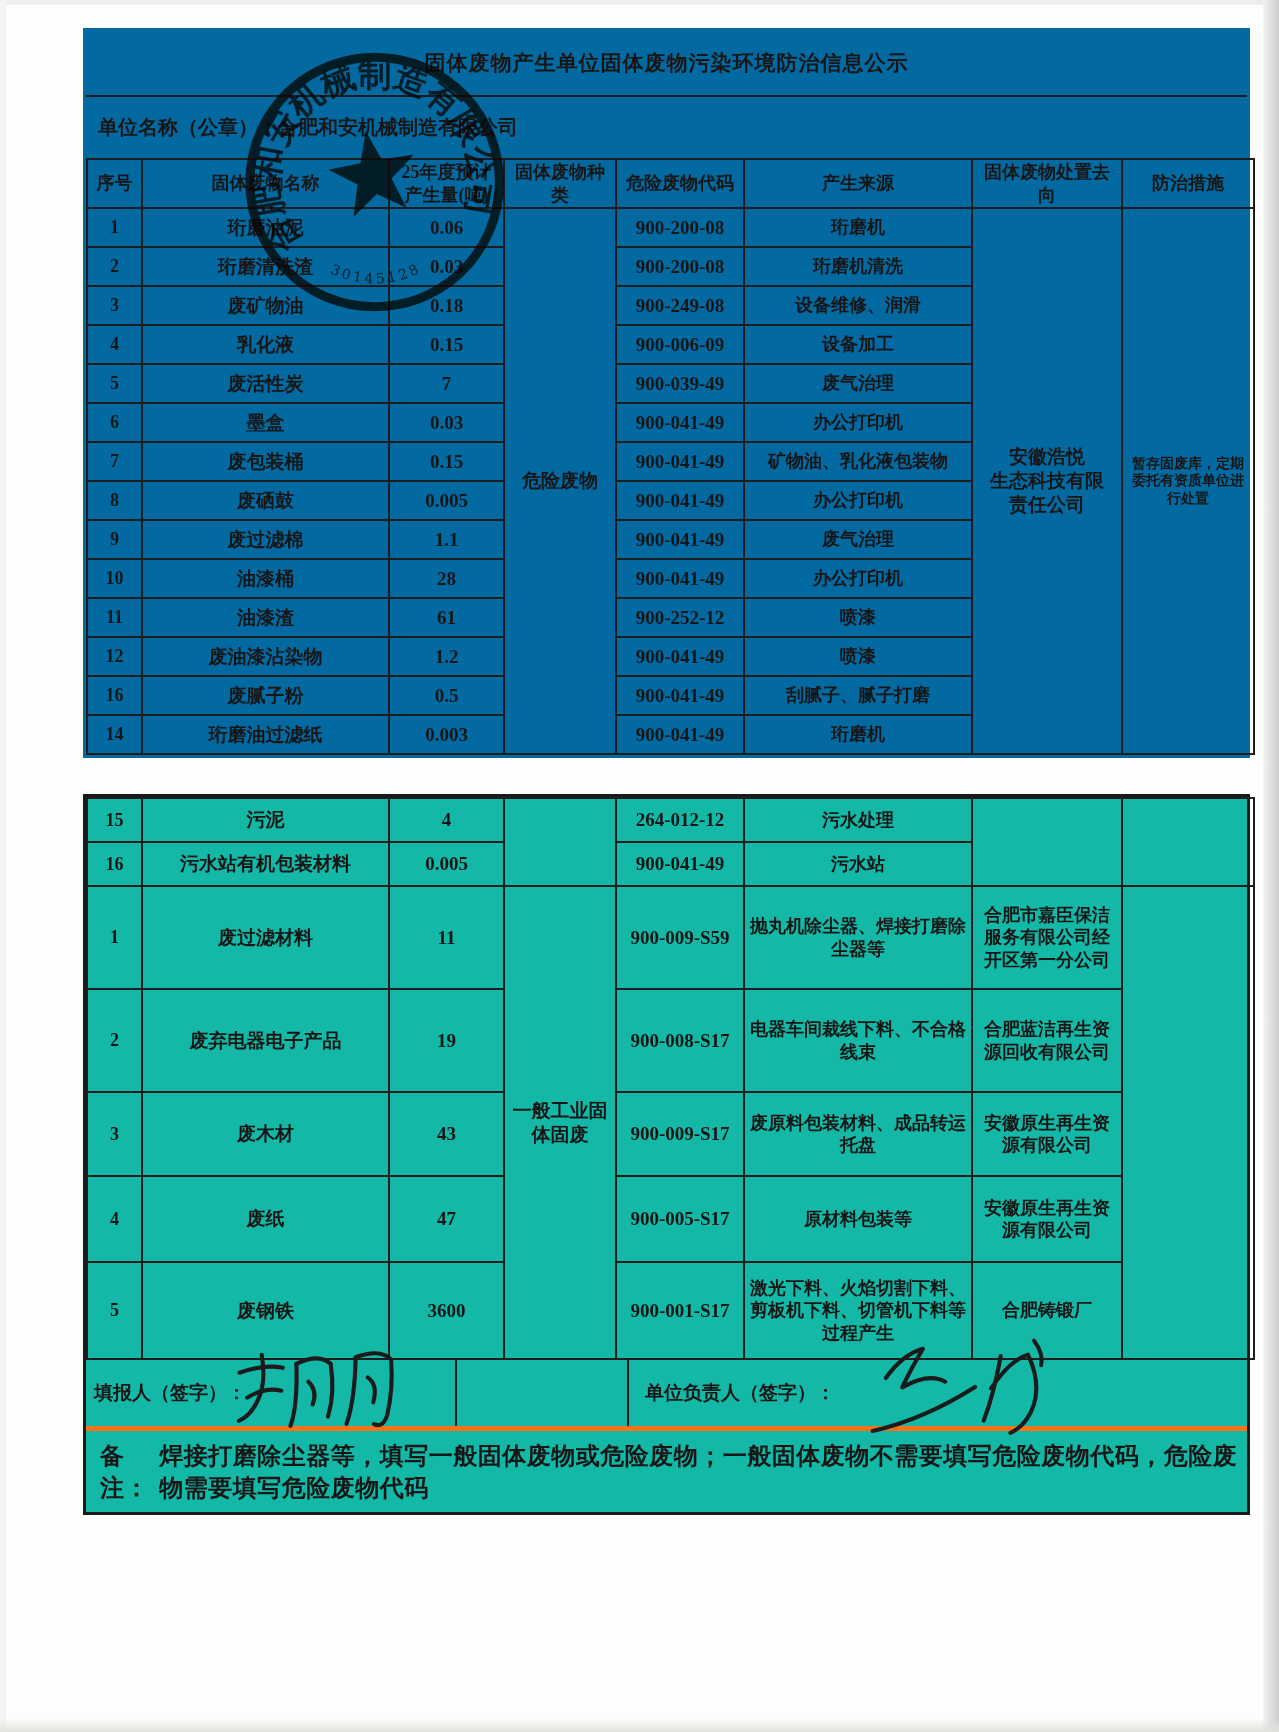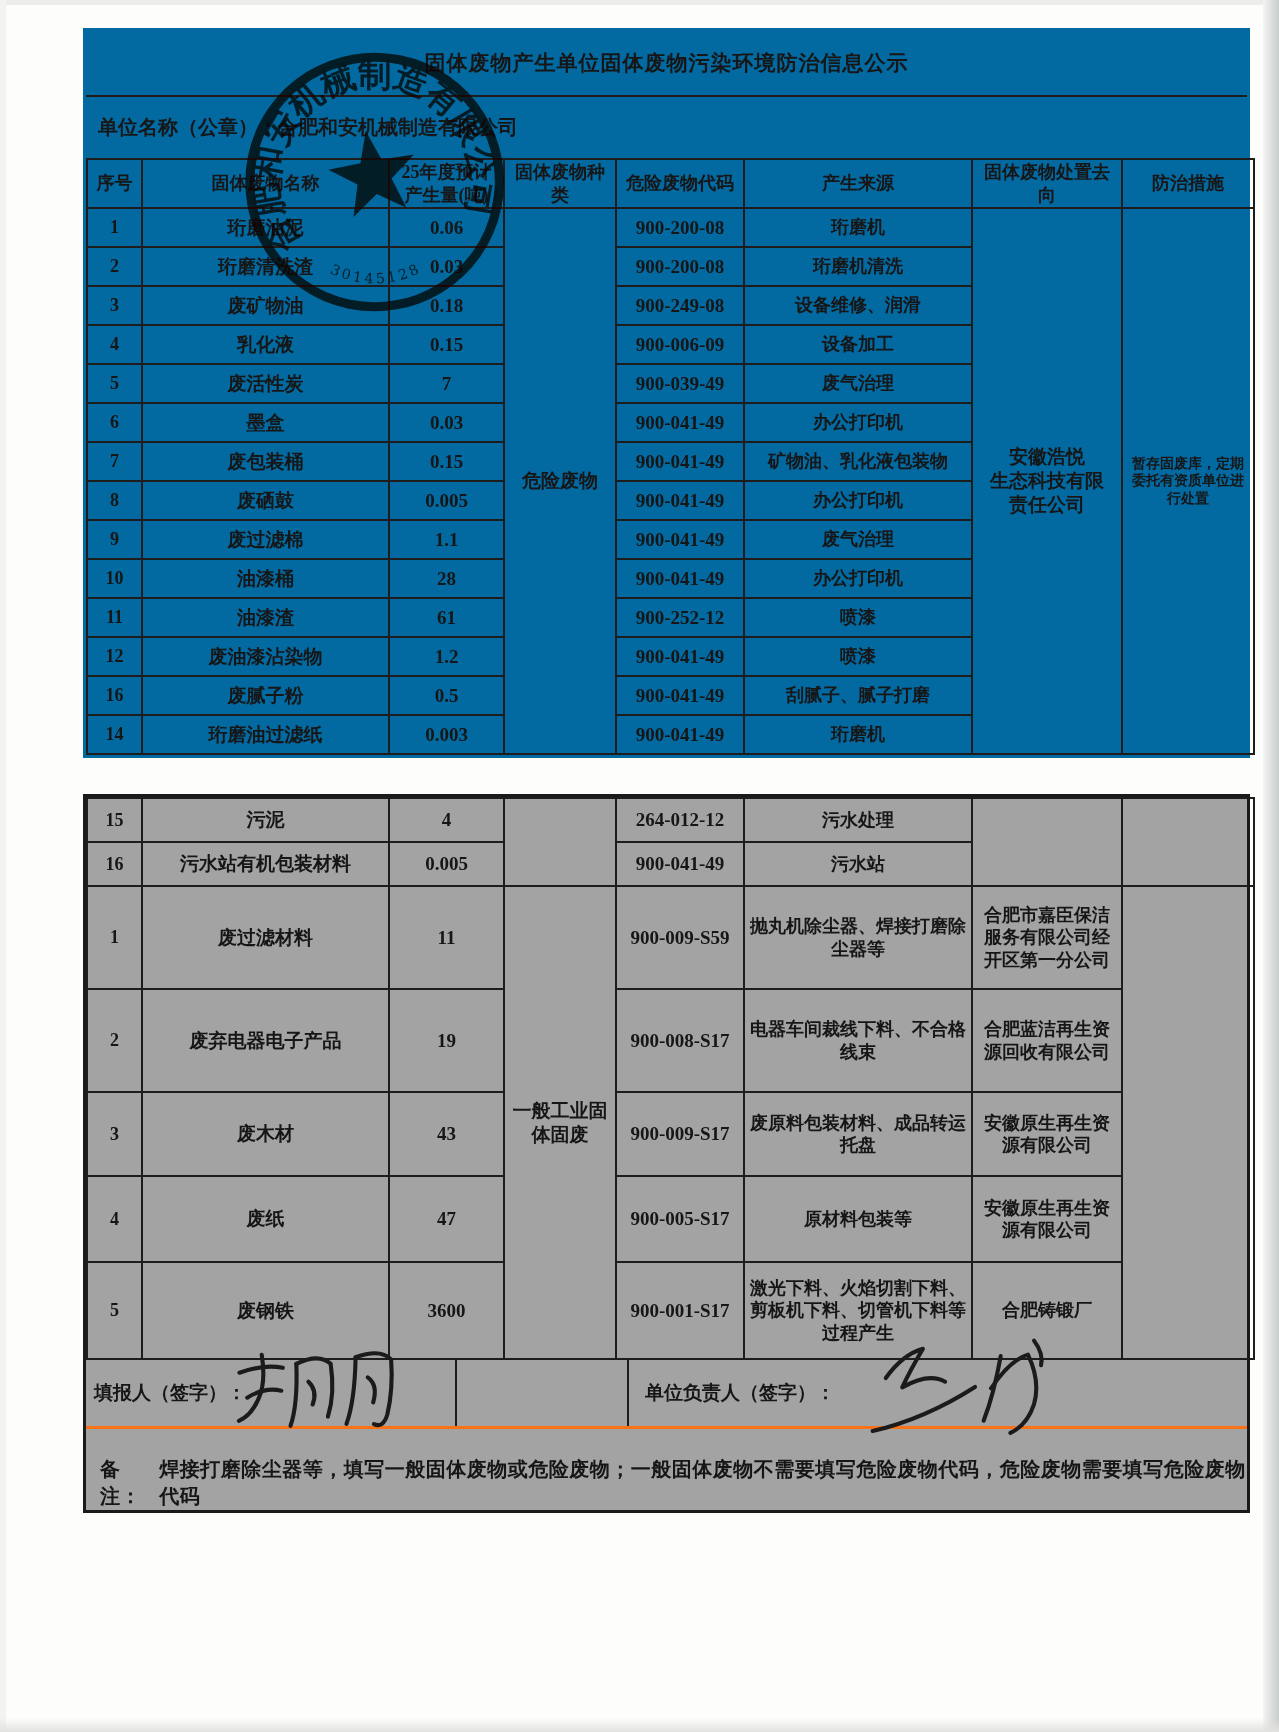--- a/index.html
+++ b/index.html
@@ -33,39 +33,39 @@
   .t1 tbody tr{height:39px;}
   .pre{white-space:pre-line;}
   .c-no{font-size:18px;}
   .c-amt,.c-code{font-family:Liberation Serif, serif;}
   .c-src,.c-disp2{font-size:18px;border-radius:18px;}
   .c-meas{font-size:14px;padding:0 6px;}
 
   .gap{height:36px;}
 
   
-  .lowerbox{border:3px solid #1a1a1a;background:#a3a3a3;}
+  .lowerbox{border:3px solid #1a1a1a;background:#14b8a6;}
   .t2 tr:nth-child(1),.t2 tr:nth-child(2){height:44px;}
   .t2 tr:nth-child(3),.t2 tr:nth-child(4){height:103px;}
   .t2 tr:nth-child(5){height:84px;}
   .t2 tr:nth-child(6){height:86px;}
   .t2 tr:nth-child(7){height:97px;}
 
   .sigrow{display:flex;height:66px;}
   .sigcell{position:relative;display:flex;align-items:center;font-size:19px;font-weight:700;font-family:Liberation Mono, monospace;}
   .sig-c1{width:361px;border-right:2px solid #1d1d1d;padding-left:8px;}
   .sig-c2{width:170px;border-right:2px solid #1d1d1d;}
   .sig-c3{flex:1;padding-left:16px;}
   .sig-svg{position:absolute;pointer-events:none;}
   .sig1{left:142px;top:-16px;}
   .sig2{left:228px;top:-26px;}
   .sig-svg path{fill:none;stroke:#1b1b1b;stroke-width:3.6;stroke-linecap:round;stroke-linejoin:round;}
 
-  .notebox{border-top:3px solid #f97316;height:81px;display:flex;align-items:flex-end;
-    padding-left:14px;font-size:20px;font-weight:700;letter-spacing:.5px;}
+  .notebox{border-top:5px solid #f97316;height:81px;display:flex;align-items:center;
+    padding-left:14px;font-size:24px;font-weight:700;letter-spacing:.5px;}
 
   
   .stamp{position:absolute;left:232px;top:42px;width:286px;height:284px;
     mix-blend-mode:multiply;opacity:.92;transform:rotate(-10deg);}
 </style>
 </head>
 <body>
 
 <div class="edge-top"></div>
 <div class="edge-left"></div>

